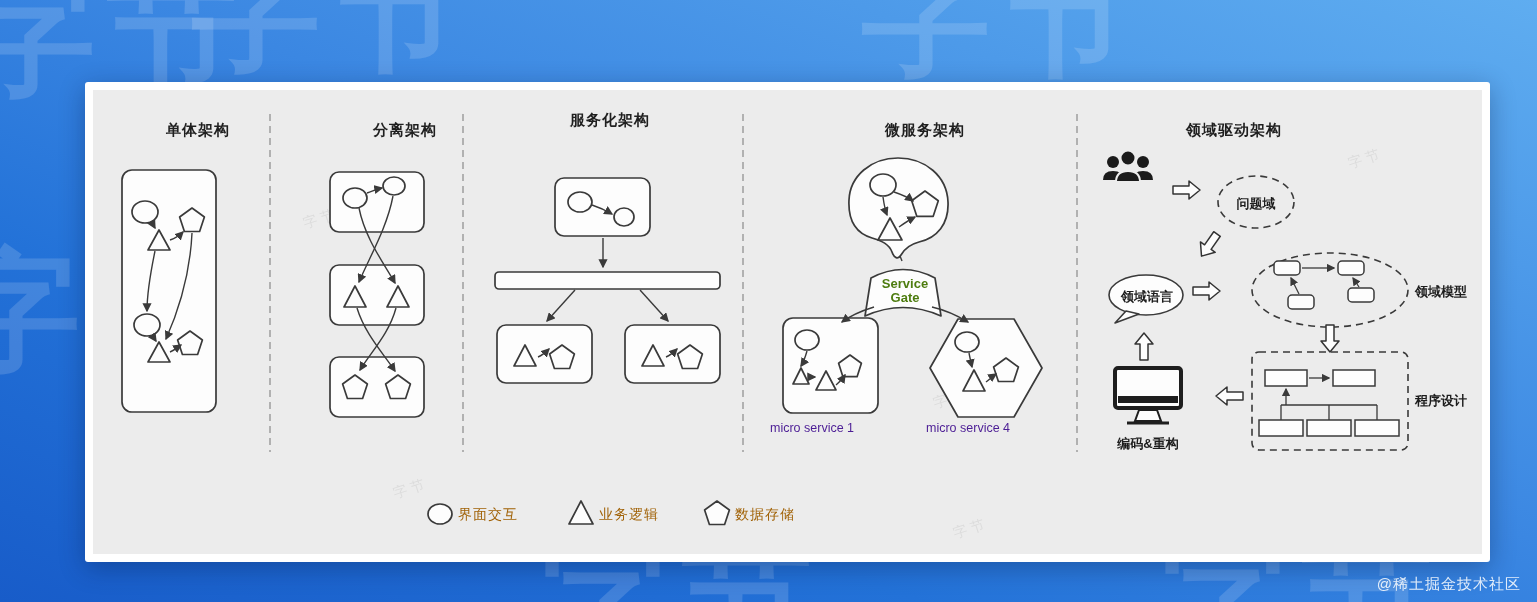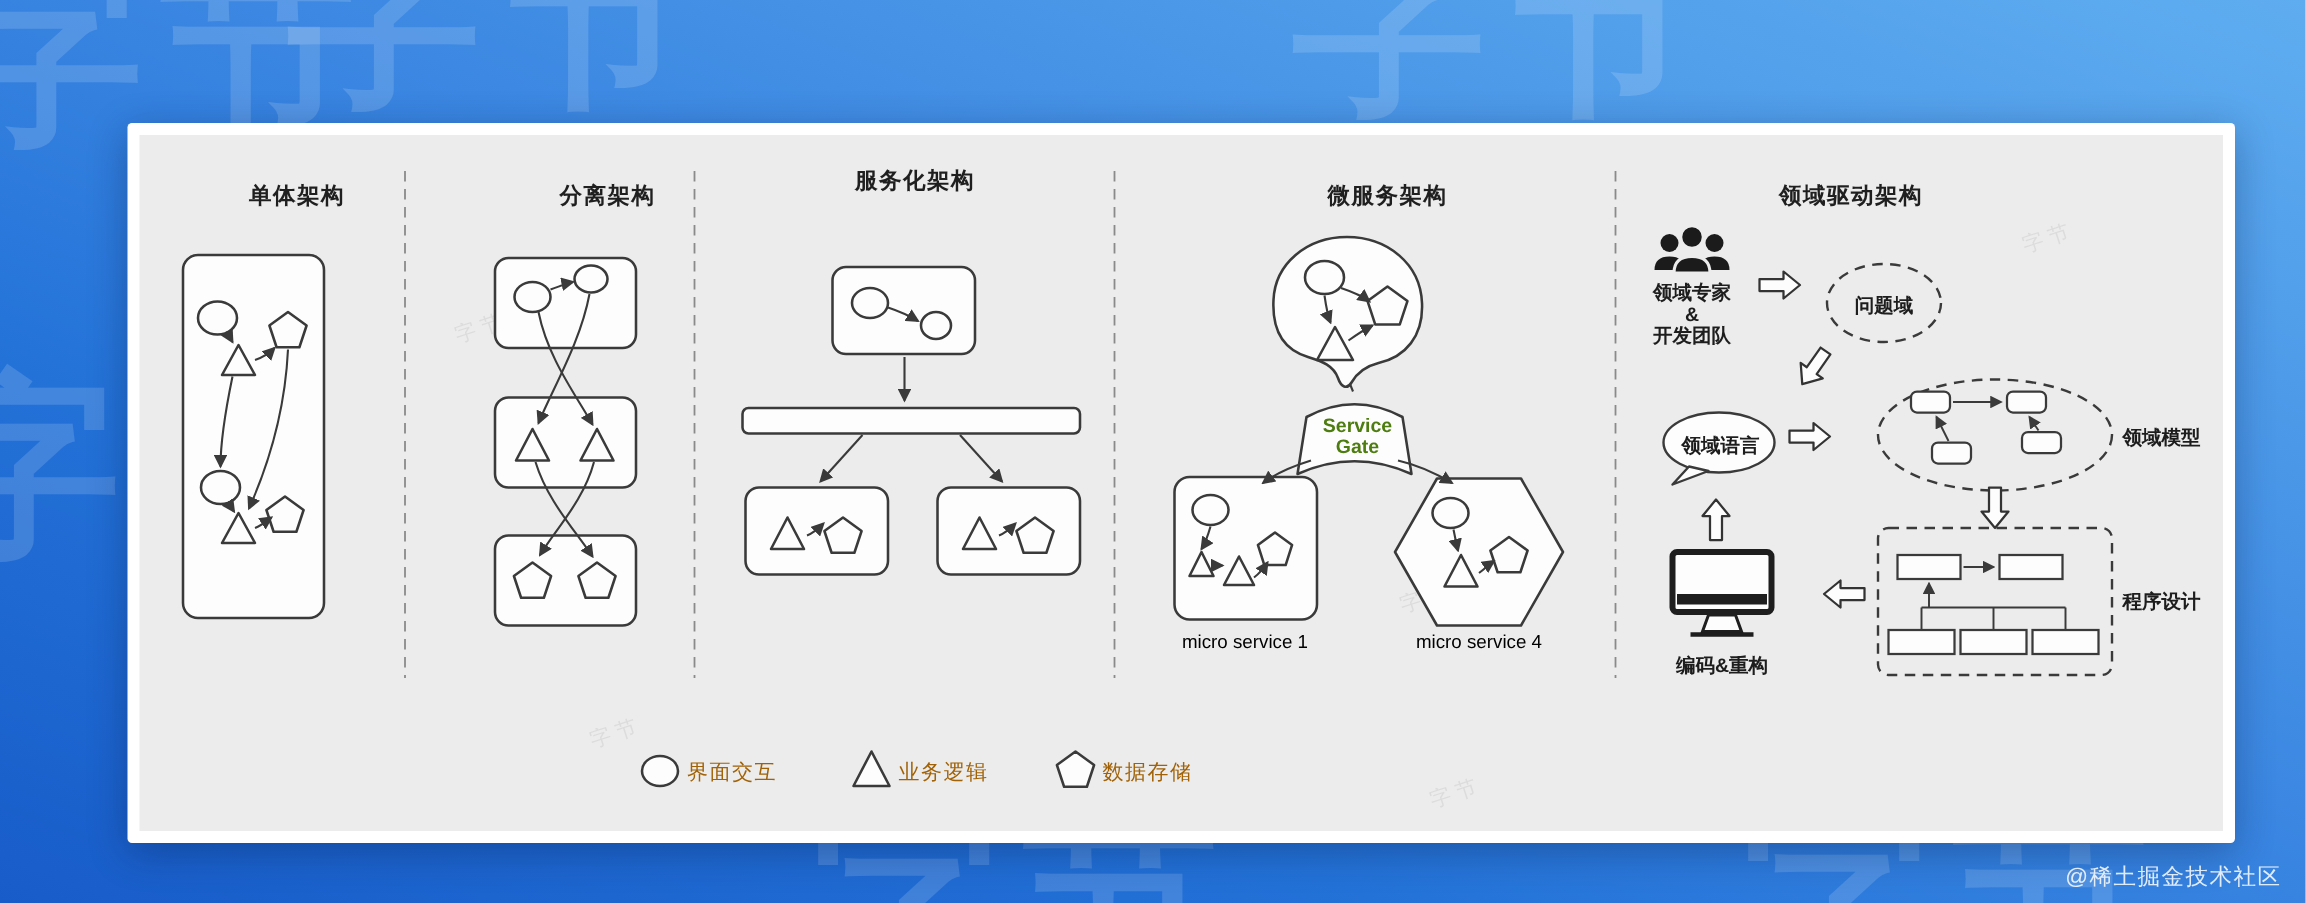--- a/index.html
+++ b/index.html
@@ -22,21 +22,21 @@
   .panel-wm {
     position:absolute; font-size:14px; color:rgba(70,70,70,.09);
     transform:rotate(-18deg); white-space:nowrap; letter-spacing:4px;
   }
   .diagram { position:absolute; left:0; top:0; }
 
   .col-title { position:absolute; width:120px; text-align:right; font-size:15px; font-weight:600; color:#1f1f1f; letter-spacing:1px; }
   .lbl { position:absolute; color:#2b2b2b; }
   .bus-label { width:225px; text-align:center; font-size:13px; font-weight:700; line-height:17px; color:#111; }
   .gate-label { width:74px; text-align:center; font-size:13px; font-weight:700; line-height:14px; color:#4d7c0f; }
-  .ms-label { width:120px; text-align:center; font-size:12.5px; color:#000000; }
+  .ms-label { width:120px; font-size:12.5px; color:#4c1d95; }
   .ddd-text { text-align:center; font-size:13px; font-weight:600; color:#1d1d1d; }
   .legend-label { font-size:14px; font-weight:500; color:#a16207; letter-spacing:1px; }
   .corner-wm { position:absolute; right:16px; bottom:8px; font-size:15px; color:rgba(255,255,255,.85); letter-spacing:1px; }
 </style>
 </head>
 <body>
 
 <div class="page">
 
   <div class="bg-wm" style="left:-35px; top:-50px;">字节</div>
@@ -236,25 +236,20 @@
       <div class="col-title" style="left:752px; top:31px;">微服务架构</div>
       <div class="col-title" style="left:1069px;top:31px;">领域驱动架构</div>
 
       <div class="lbl gate-label" style="left:775px; top:187px;">
         <div>Service</div>
         <div>Gate</div>
       </div>
       <div class="lbl ms-label" style="left:677px; top:331px;">micro service 1</div>
       <div class="lbl ms-label" style="left:833px; top:331px;">micro service 4</div>
 
-      <div class="lbl ddd-text" style="left:985px; top:98px; width:100px; line-height:14.5px;">
-        <div>领域专家</div>
-        <div>&amp;</div>
-        <div>开发团队</div>
-      </div>
       <div class="lbl ddd-text" style="left:1125px; top:105px; width:76px;">问题域</div>
       <div class="lbl ddd-text" style="left:1016px; top:198px; width:76px;">领域语言</div>
       <div class="lbl ddd-text" style="left:1310px; top:193px; width:76px; text-align:center;">领域模型</div>
       <div class="lbl ddd-text" style="left:1322px; top:302px; width:76px; text-align:left;">程序设计</div>
       <div class="lbl ddd-text" style="left:1013px; top:345px; width:84px;">编码&amp;重构</div>
 
       <div class="lbl legend-label" style="left:365px; top:416px;">界面交互</div>
       <div class="lbl legend-label" style="left:506px; top:416px;">业务逻辑</div>
       <div class="lbl legend-label" style="left:642px; top:416px;">数据存储</div>
 

